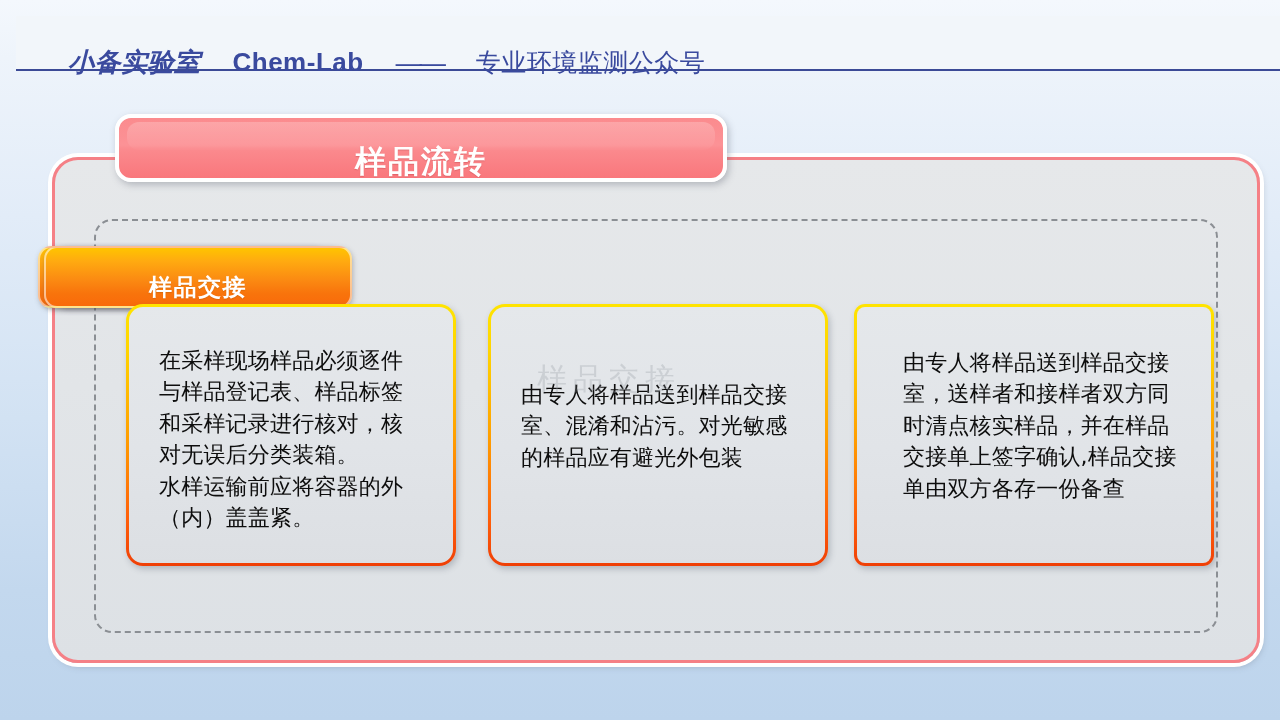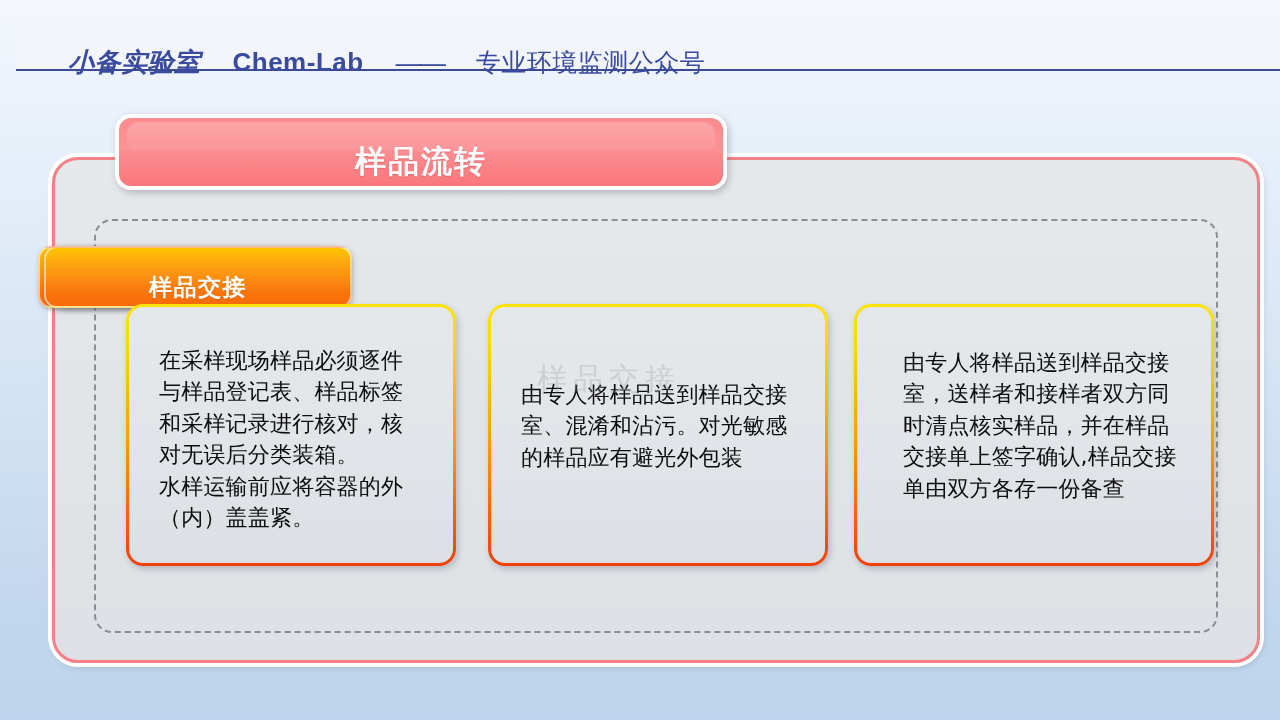--- a/index.html
+++ b/index.html
@@ -75,21 +75,21 @@
     border: 2px dashed #8b8f94;
     border-radius: 18px;
   }
 
   
   #title-pill {
     position: absolute;
     left: 99px;
     top: 98px;
     width: 612px;
-    height: 76px;
+    height: 68px;
     border-radius: 16px;
     background: linear-gradient(to bottom, #fb8b8e 0%, #fc9296 45%, #fb8a8e 52%, #f9777c 100%);
     border: 4px solid #ffffff;
     box-shadow: 2px 3px 7px rgba(90,95,110,0.35);
     overflow: hidden;
   }
   #title-pill::after {
     content: "";
     position: absolute;
     left: 8px; top: 4px;
@@ -185,21 +185,21 @@
     border: 3px solid transparent;
     background-origin: border-box;
     background-clip: padding-box, border-box;
     background-image:
       linear-gradient(to bottom, #e5e8eb 0%, #e1e4e8 55%, #dcdfe3 100%),
       linear-gradient(to bottom, #ffe400 0%, #ffd400 18%, #ffa000 50%, #ff5f0a 82%, #ef3f06 100%);
     z-index: 4;
   }
   #card-0 { left: 0px;   width: 330px; }
   #card-1 { left: 0px;   width: 340px; }
-  #card-2 { left: 0px;   width: 360px; }
+  #card-2 { left: 0px;   width: 360px; border-radius: 11px; }
 
   .card-text {
     position: absolute;
     left: 14px;
     right: 16px;
     top: 24px;
     font-size: 22.5px;
     line-height: 1.43;
     color: #0d0d0d;
     font-family: "DejaVu Sans", "Liberation Sans", sans-serif;

